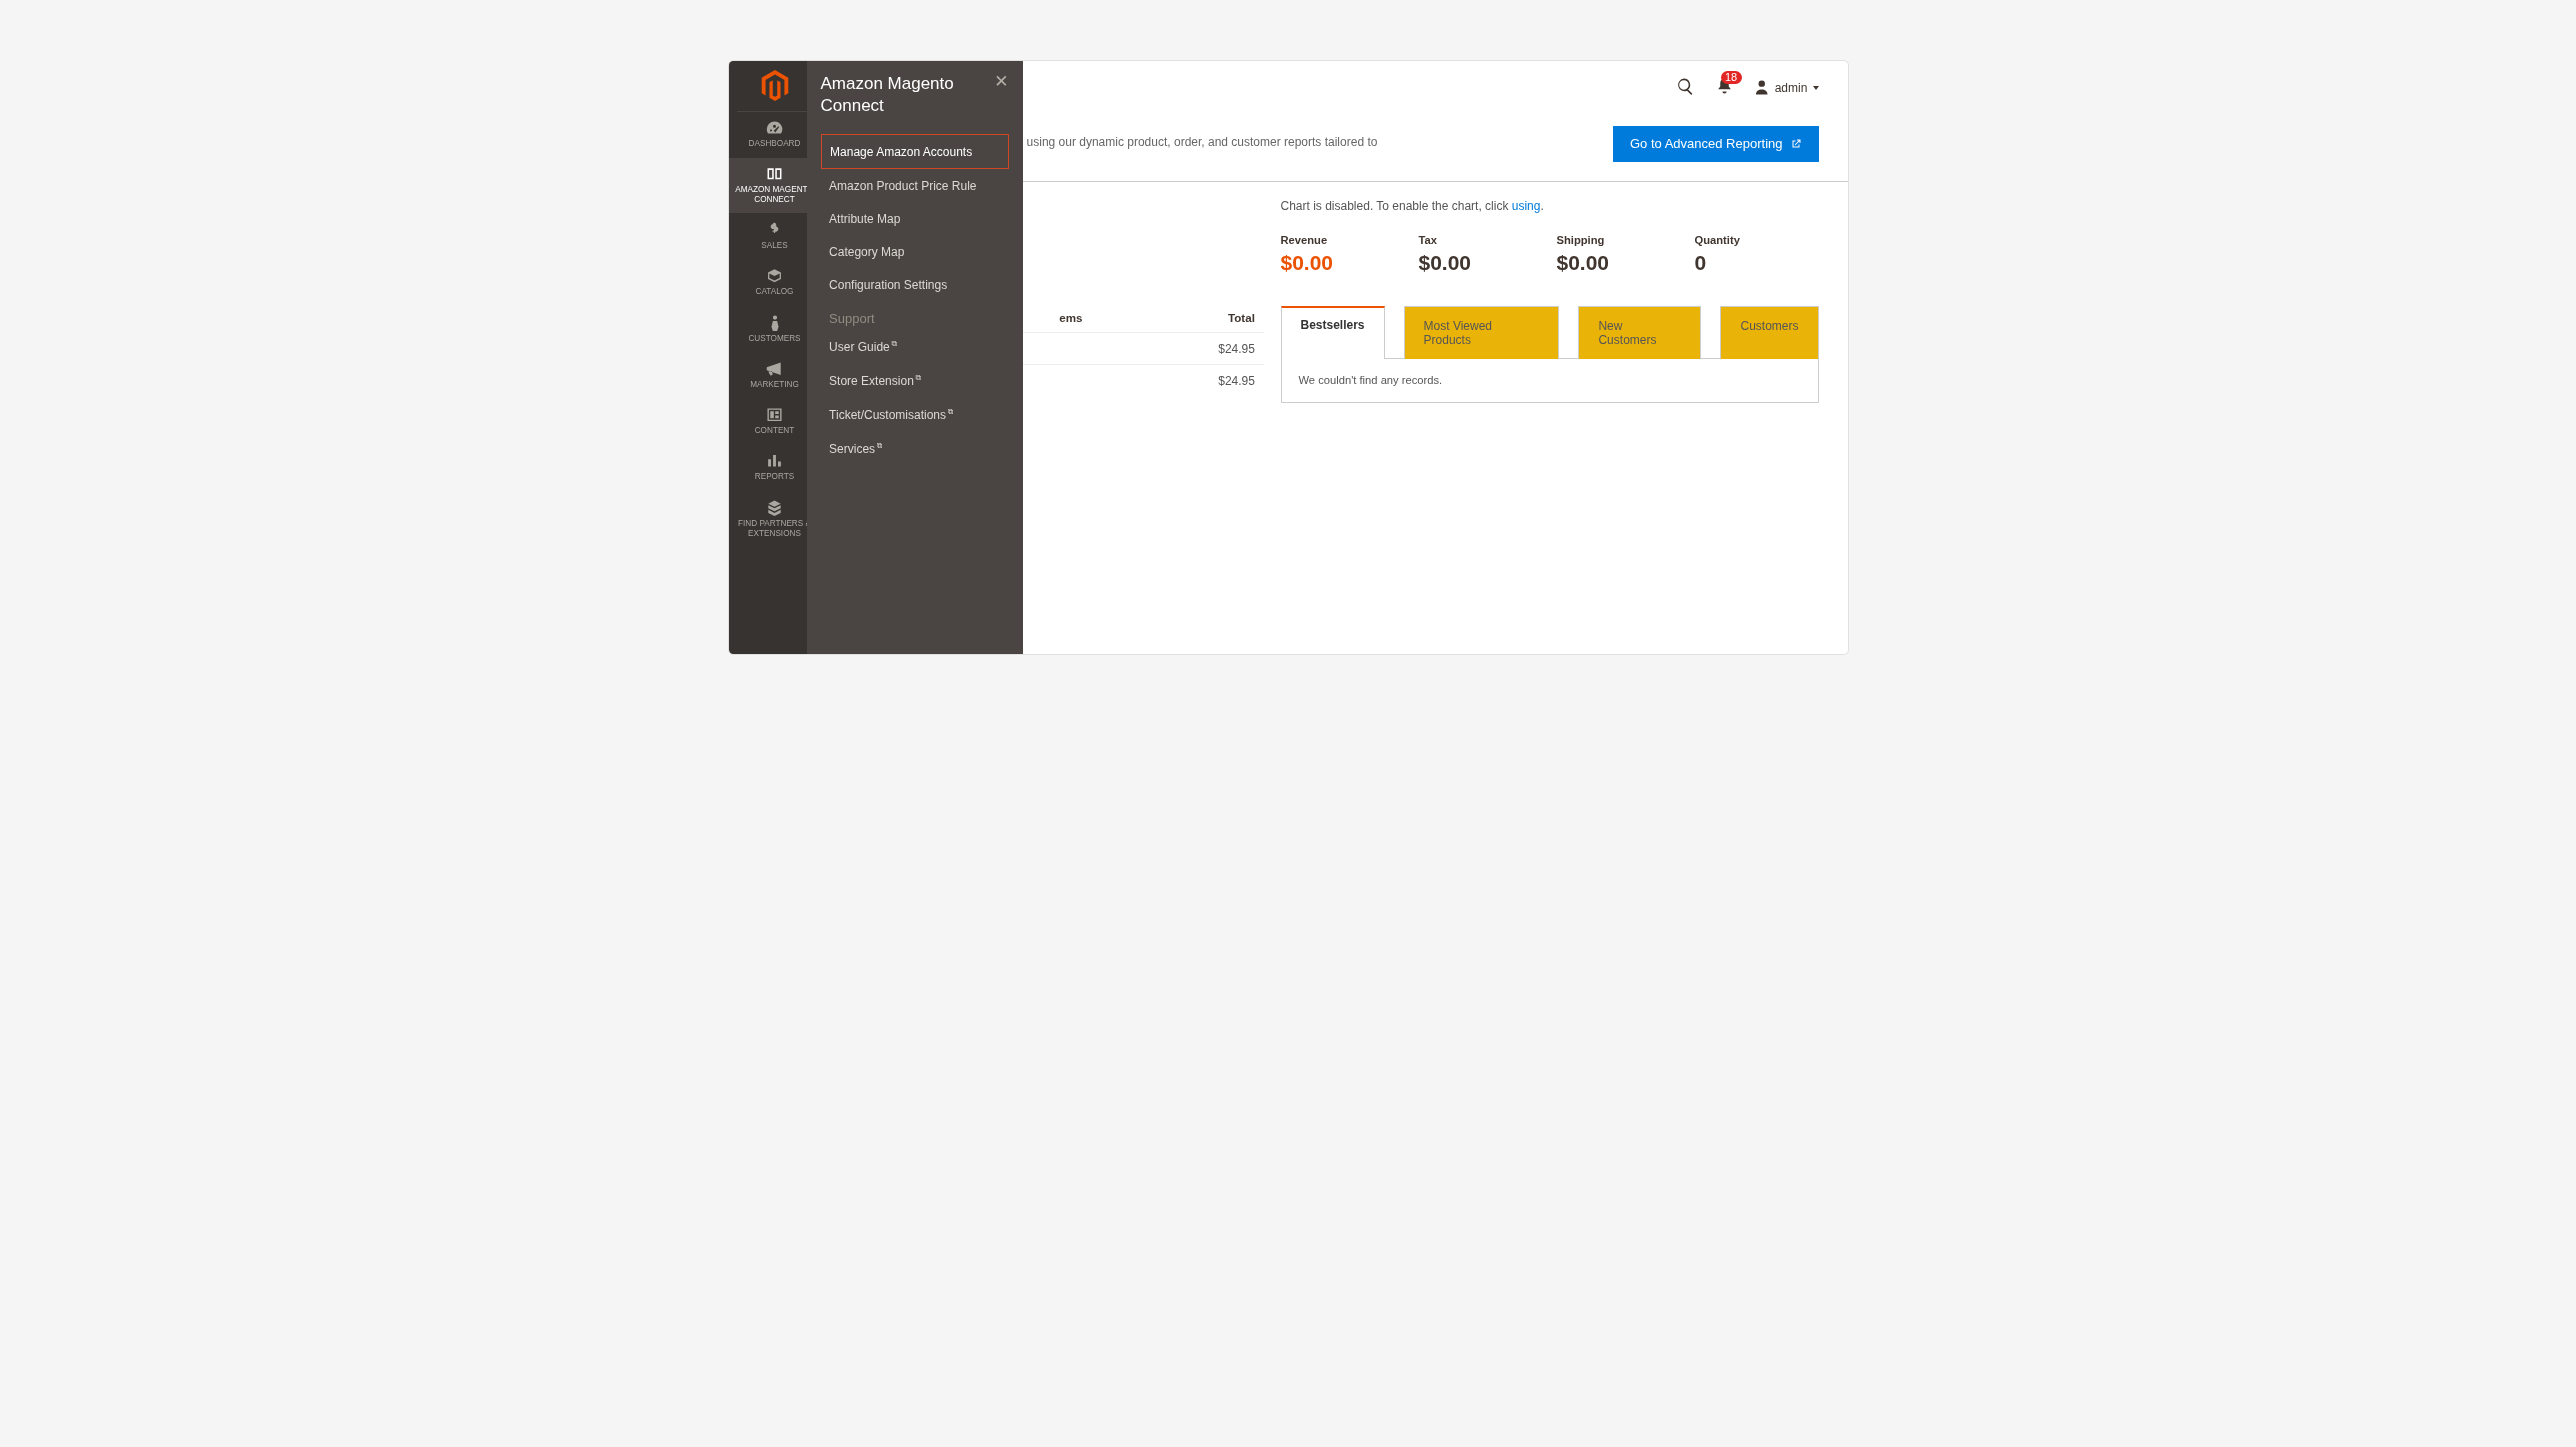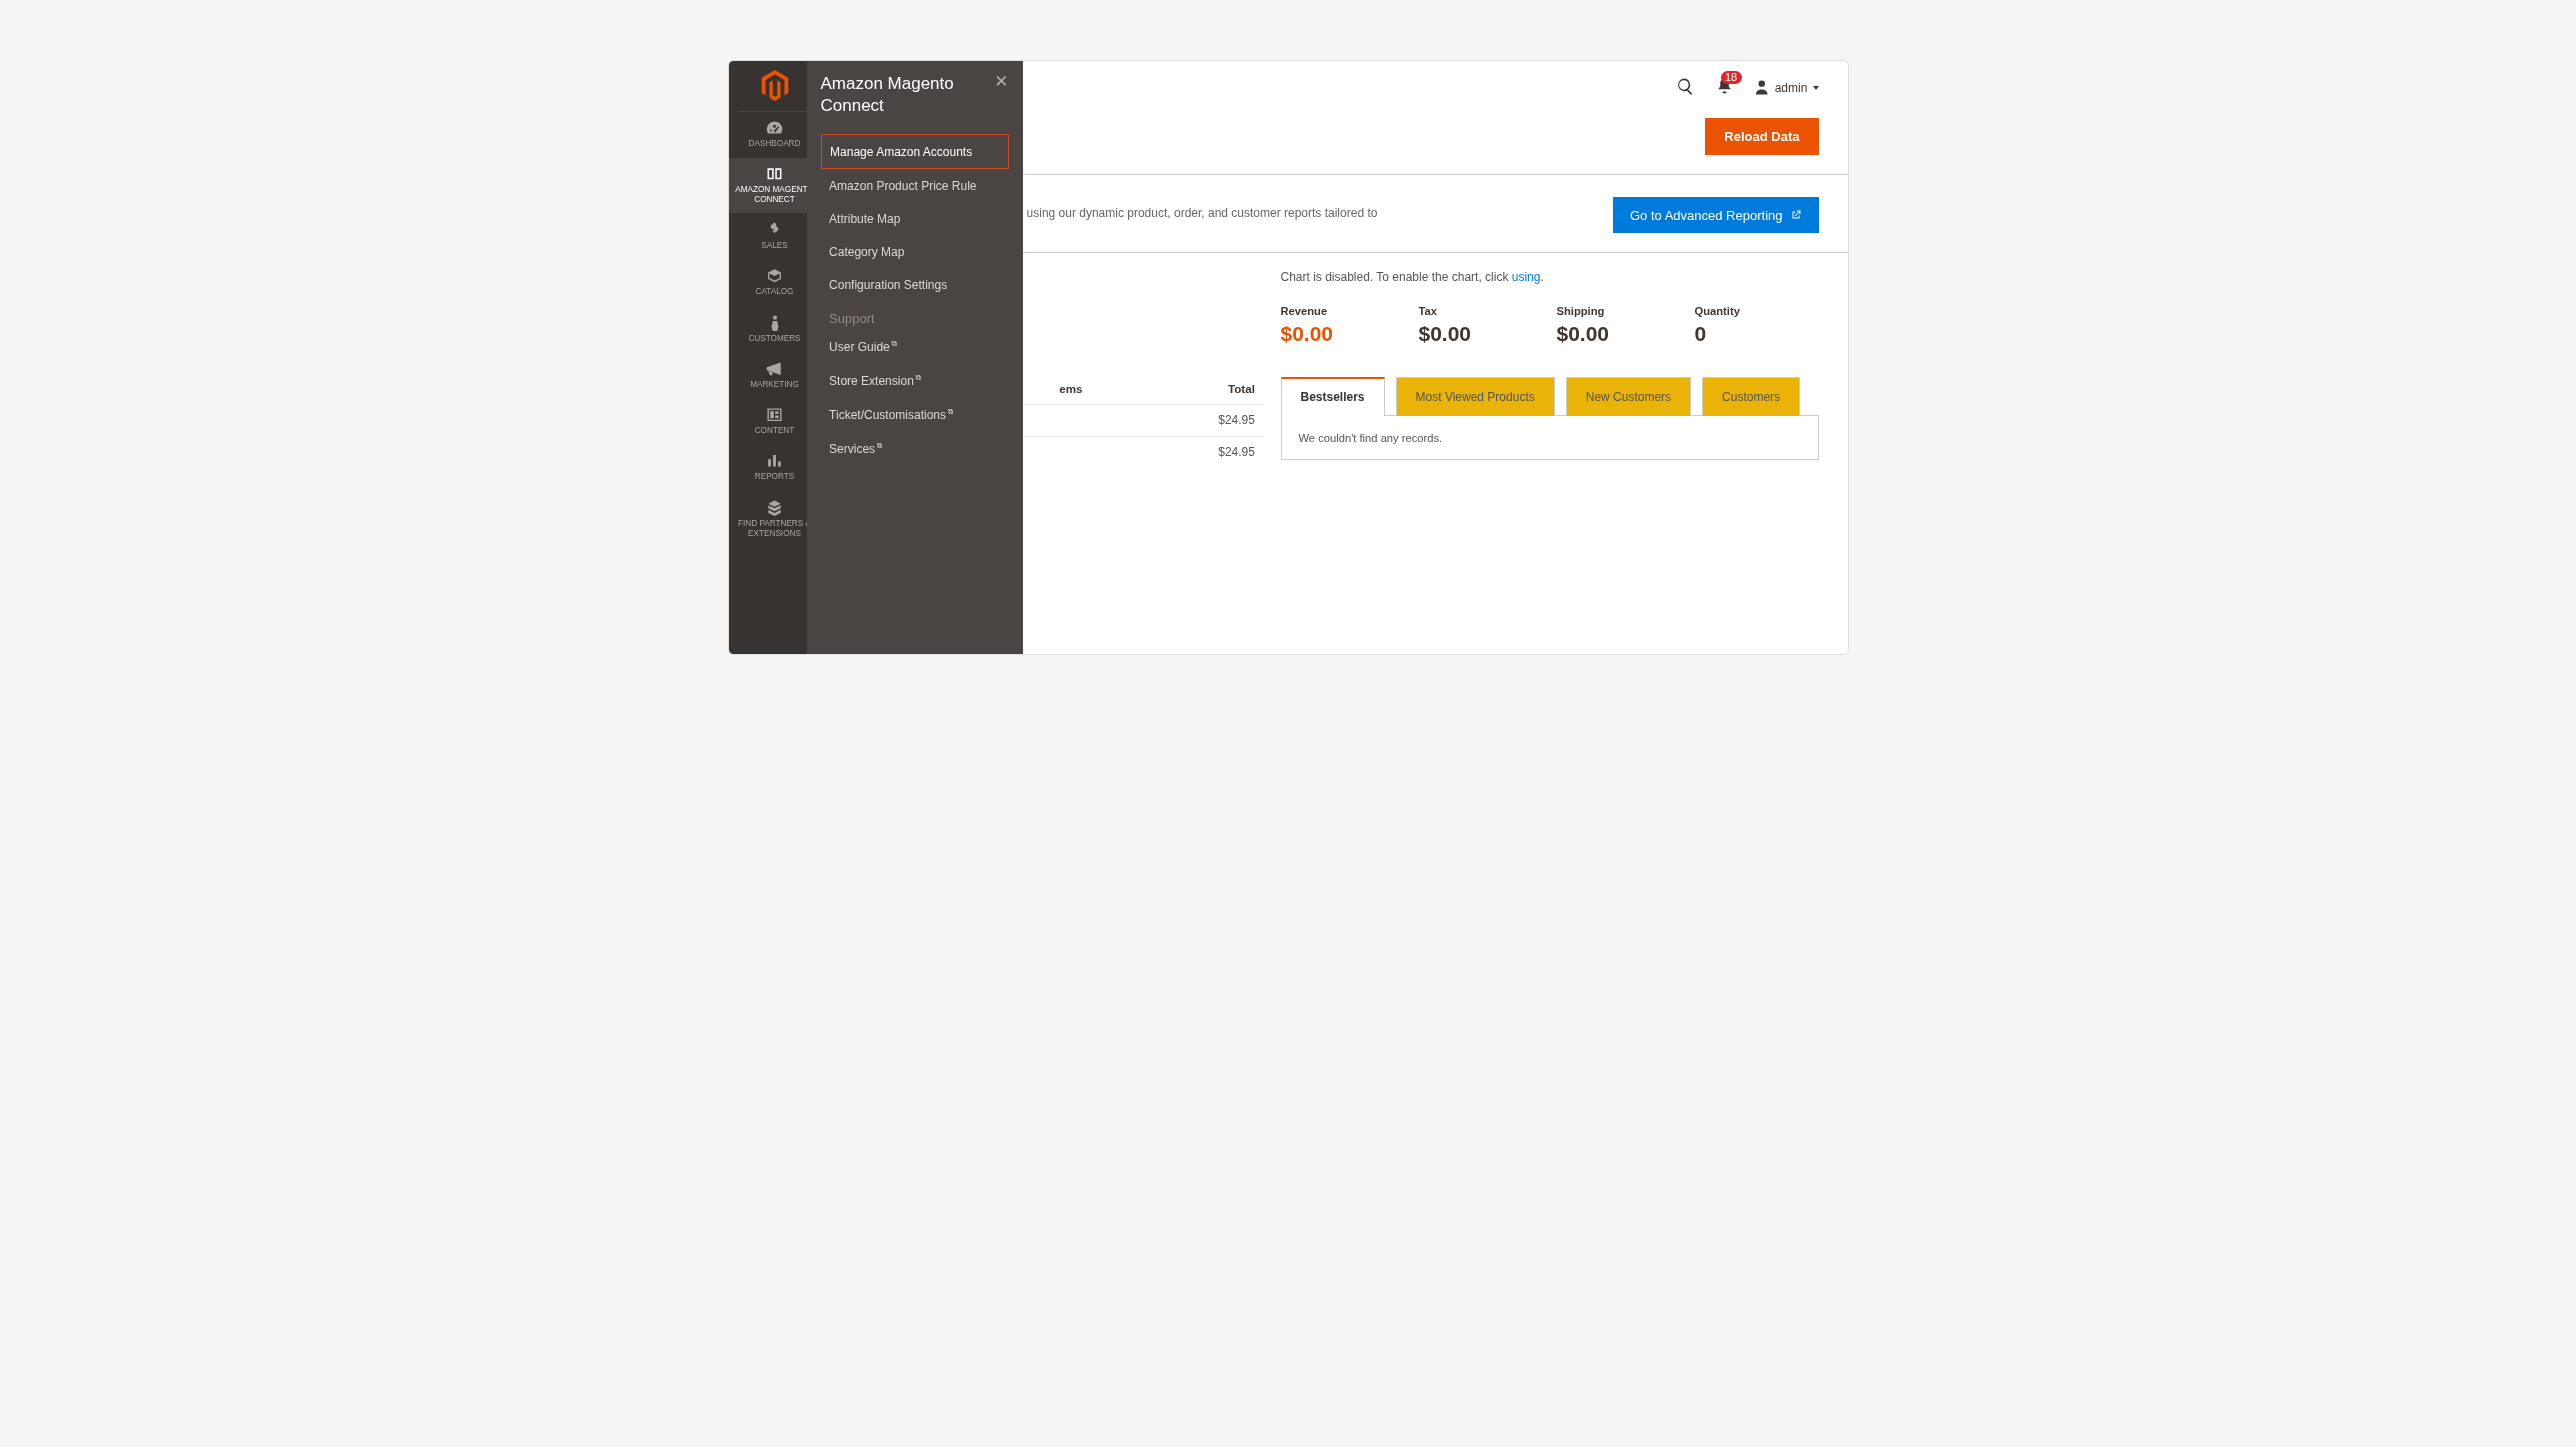--- a/index.html
+++ b/index.html
@@ -230,21 +230,21 @@
   margin-bottom: 5.2px;
 }
 .stat-value {
   font-size: 21px;
   font-weight: 600;
   color: #41362f;
 }
 .stat-value.accent { color: #eb5202; }
 .tabs {
   display: flex;
-  gap: 11px;
+  gap: 19px;
 }
 .tab {
   border: 0.9px solid #ccc;
   background: #eab308;
   padding: 12px 19px;
   font-size: 12px;
   color: #555;
   cursor: pointer;
   border-bottom: none;
 }
@@ -394,23 +394,20 @@
       </div>
       <div class="admin-user">
         <svg width="15.5" height="17" viewBox="0 0 24 26">
             <path fill="currentColor" d="M12 2a5 5 0 110 10 5 5 0 010-10zM3 24c0-5 4-8 9-8s9 3 9 8z"></path>
           </svg>
         <span>admin</span>
         <span class="caret"></span>
       </div>
     </div>
 
-    <div class="toolbar">
-      <button class="btn-orange">Reload Data</button>
-    </div>
 
     <div class="adv-row">
       <div class="adv-text">d of your business' performance, using our dynamic product, order, and customer reports tailored to</div>
       <button class="btn-blue">
         <span>Go to Advanced Reporting</span>
         <svg width="12" height="12" viewBox="0 0 24 24">
             <path fill="currentColor" d="M14 3h7v7h-2V6.4l-8.3 8.3-1.4-1.4L17.6 5H14zM5 5h6v2H7v10h10v-4h2v6H5z"></path>
           </svg>
       </button>
     </div>

